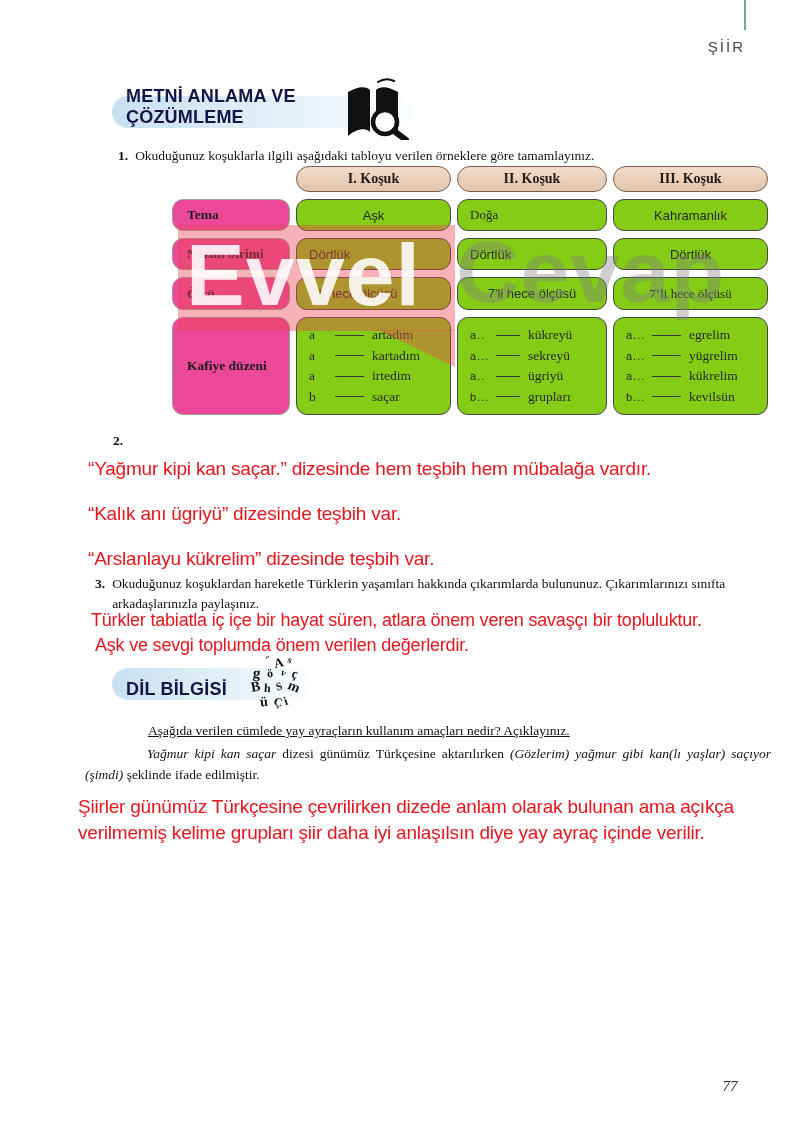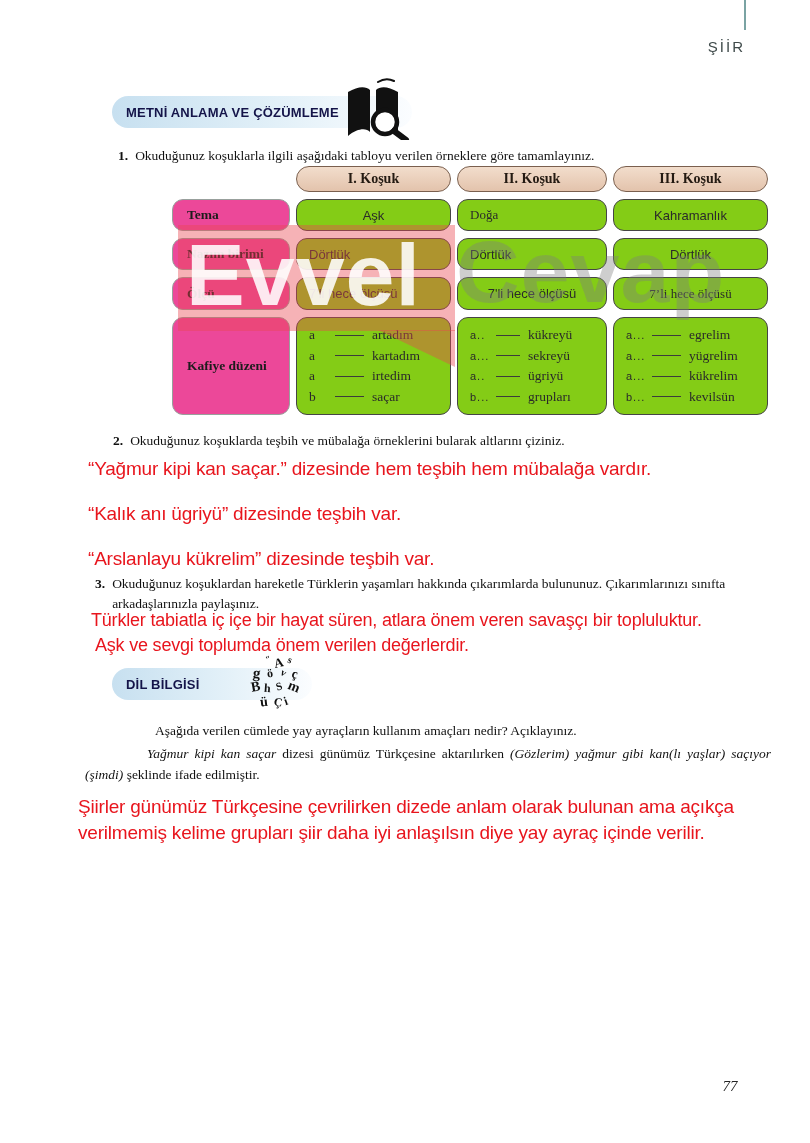--- a/index.html
+++ b/index.html
@@ -13,23 +13,23 @@
   .corner-rule { position:absolute; left:744px; top:0; width:2px; height:30px; background:#7aa3a3; }
   .page-tag {
     position:absolute; left:640px; top:38px; width:105px; text-align:right;
     font-family:"Liberation Sans", sans-serif; font-size:15px; letter-spacing:2px;
     color:#3f4a4a; font-weight:400;
   }
   
   .pill {
     position:absolute; height:32px; border-radius:16px;
     background:linear-gradient(to right, #c7e0f0 0%, #e2f0f8 55%, #fbfdff 100%);
-    display:flex; align-items:center;
+    display:flex; align-items:flex-end;
     font-family:"Liberation Sans", sans-serif; font-weight:bold;
-    color:#141449; font-size:13px; letter-spacing:0.2px;
+    color:#141449; font-size:18px; letter-spacing:0.2px;
   }
   .pill1 { left:112px; top:96px; width:300px; padding-left:14px; }
   .pill2 { left:112px; top:668px; width:200px; padding-left:14px; }
   .book-icon { position:absolute; left:336px; top:78px; width:76px; height:62px; }
   .letters-icon { position:absolute; left:250px; top:655px; width:66px; height:60px;
     font-family:"Liberation Serif", serif; color:#111; }
   .letters-icon span { position:absolute; font-weight:bold; line-height:1; }
   .li1 { left:16px; top:0;  font-size:9px;  transform:rotate(-24deg); font-weight:normal;}
   .li2 { left:24px; top:1px; font-size:13px; transform:rotate(-12deg);}
   .li3 { left:38px; top:0;  font-size:10px; transform:rotate(20deg); font-weight:normal;}
@@ -103,21 +103,21 @@
     background:rgba(233,72,80,0.42); }
   .wm-tail { position:absolute; left:378px; top:330px; width:0; height:0;
     border-top:37px solid rgba(233,72,80,0.42); border-left:77px solid transparent; }
   .wm-evvel { position:absolute; left:186px; top:231px;
     font-family:"Liberation Sans", sans-serif; font-weight:bold; font-size:88px; line-height:1;
     color:rgba(255,255,255,0.88); letter-spacing:1px; }
   .wm-cevap { position:absolute; left:456px; top:228px;
     font-family:"Liberation Sans", sans-serif; font-weight:bold; font-size:88px; line-height:1;
     color:rgba(125,125,125,0.38); letter-spacing:1px; }
   
-  .db-q { position:absolute; left:155px; top:723px; font-size:13.5px; color:#111; }
+  .db-q { position:absolute; left:148px; top:723px; font-size:13.5px; color:#111;text-decoration:underline; }
   .db-p { position:absolute; left:85px; top:744px; width:686px; font-size:13.5px;
     line-height:1.55; text-align:justify; text-indent:62px; color:#111; }
   .db-p .it { font-style:italic; }
   
   .pagenum { position:absolute; left:700px; top:1078px; width:60px; text-align:center;
     font-style:italic; font-size:15px; color:#222; }
 </style>
 </head>
 <body>
 
@@ -234,21 +234,20 @@
 
   <div class="wm">
     <div class="wm-red"></div>
     <div class="wm-tail"></div>
     <div class="wm-evvel">Evvel</div>
     <div class="wm-cevap">Cevap</div>
   </div>
 
   <div class="q q2">
     <span class="qnum">2.</span>
-    <span>Okuduğunuz koşuklarda teşbih ve mübalağa örneklerini bularak altlarını çiziniz.</span>
   </div>
   <div class="red a2-1">“Yağmur kipi kan saçar.” dizesinde hem teşbih hem mübalağa vardır.</div>
   <div class="red a2-2">“Kalık anı ügriyü” dizesinde teşbih var.</div>
   <div class="red a2-3">“Arslanlayu kükrelim” dizesinde teşbih var.</div>
 
   <div class="q q3">
     <span class="qnum">3.</span>
     <span>Okuduğunuz koşuklardan hareketle Türklerin yaşamları hakkında çıkarımlarda bulununuz. Çıkarımlarınızı sınıfta arkadaşlarınızla paylaşınız.</span>
   </div>
   <div class="red a3-1">Türkler tabiatla iç içe bir hayat süren, atlara önem veren savaşçı bir topluluktur.</div>

